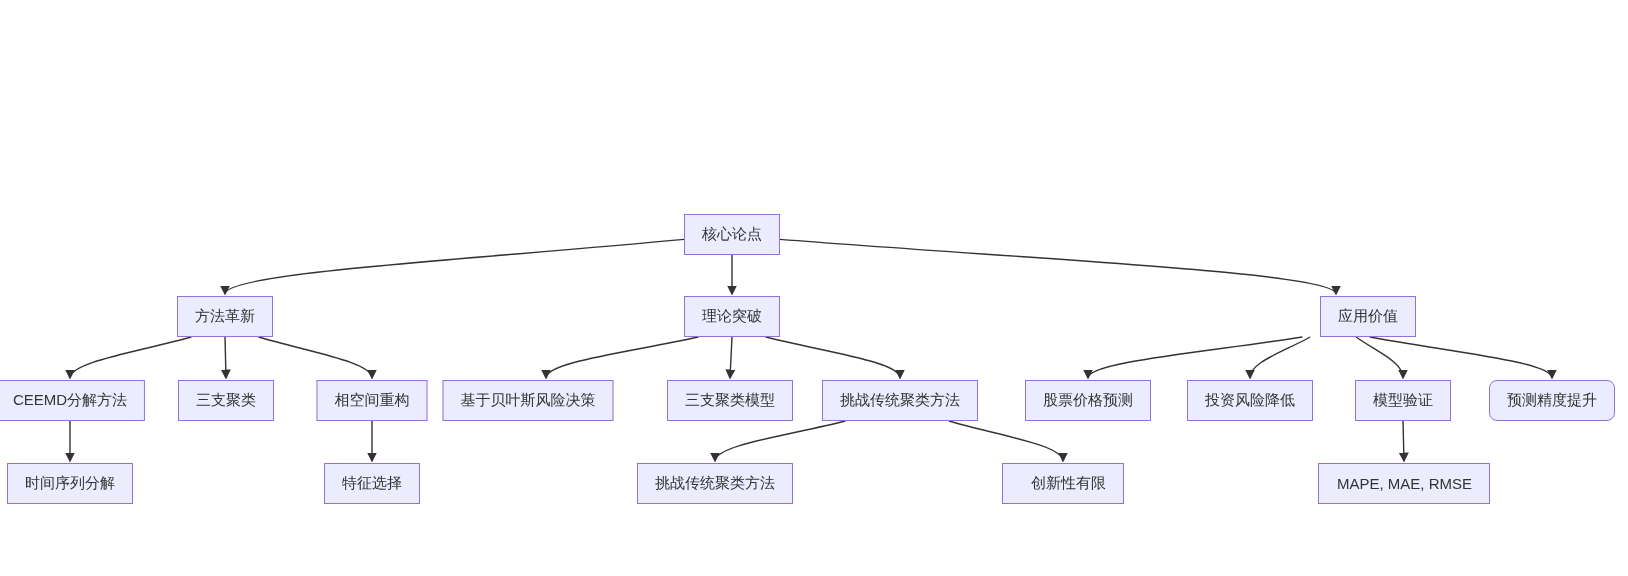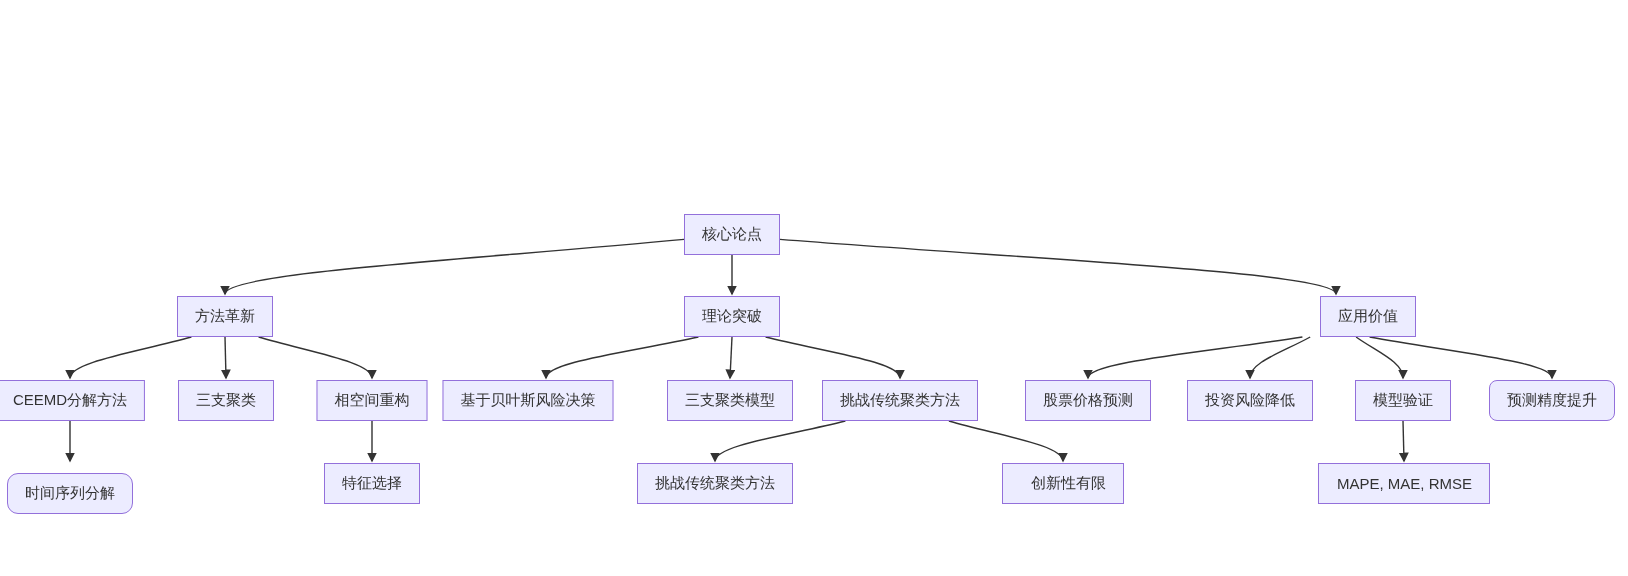--- a/index.html
+++ b/index.html
@@ -78,18 +78,18 @@
     <div class="node" style="left: 70px; top: 380px;">CEEMD分解方法</div>
     <div class="node" style="left: 226px; top: 380px;">三支聚类</div>
     <div class="node" style="left: 372px; top: 380px;">相空间重构</div>
     <div class="node" style="left: 528px; top: 380px;">基于贝叶斯风险决策</div>
     <div class="node" style="left: 730px; top: 380px;">三支聚类模型</div>
     <div class="node" style="left: 900px; top: 380px;">挑战传统聚类方法</div>
     <div class="node" style="left: 1088px; top: 380px;">股票价格预测</div>
     <div class="node" style="left: 1250px; top: 380px;">投资风险降低</div>
     <div class="node" style="left: 1403px; top: 380px;">模型验证</div>
     <div class="node" style="left: 1552px; top: 380px; border-radius: 8px;">预测精度提升</div>
-    <div class="node" style="left: 70px; top: 473px; border-radius: 11px;">时间序列分解</div>
+    <div class="node" style="left: 70px; top: 463px;">时间序列分解</div>
     <div class="node" style="left: 372px; top: 463px;">特征选择</div>
     <div class="node" style="left: 715px; top: 463px;">挑战传统聚类方法</div>
     <div class="node" style="left: 1063px; top: 463px; padding-left: 28px;">创新性有限</div>
     <div class="node" style="left: 1404px; top: 463px; padding-left: 18px;">MAPE, MAE, RMSE</div>
   </div>
 
 </body></html>

